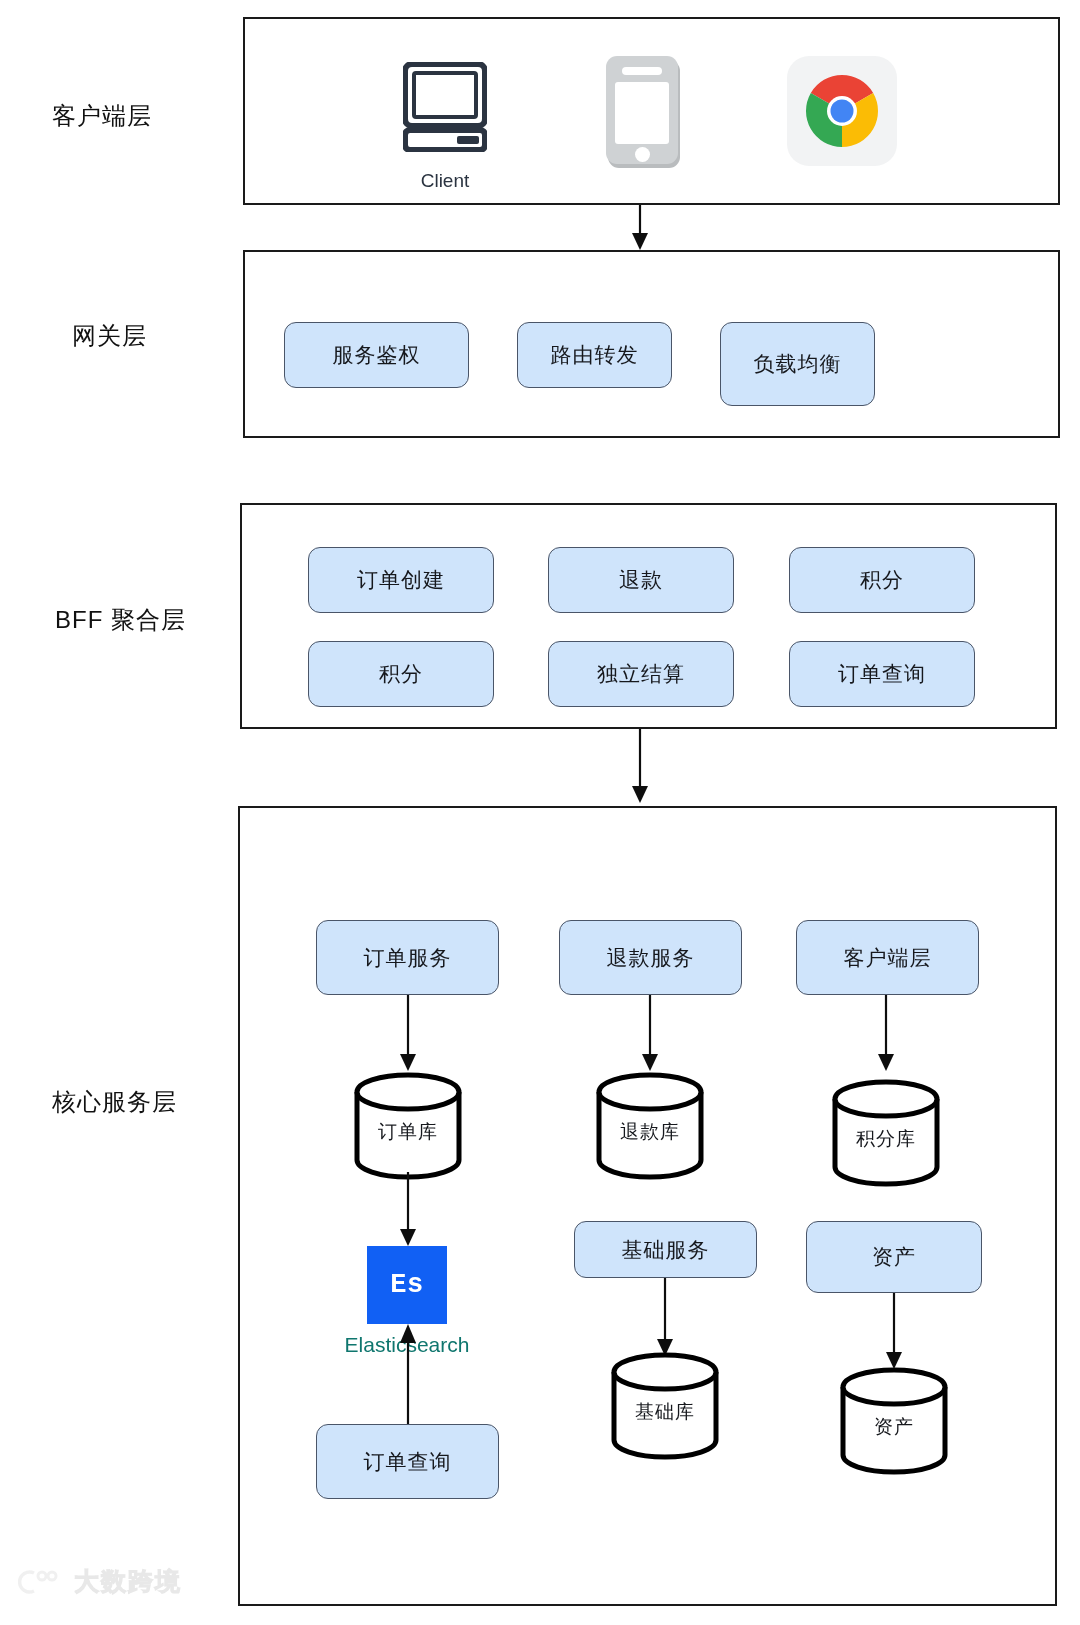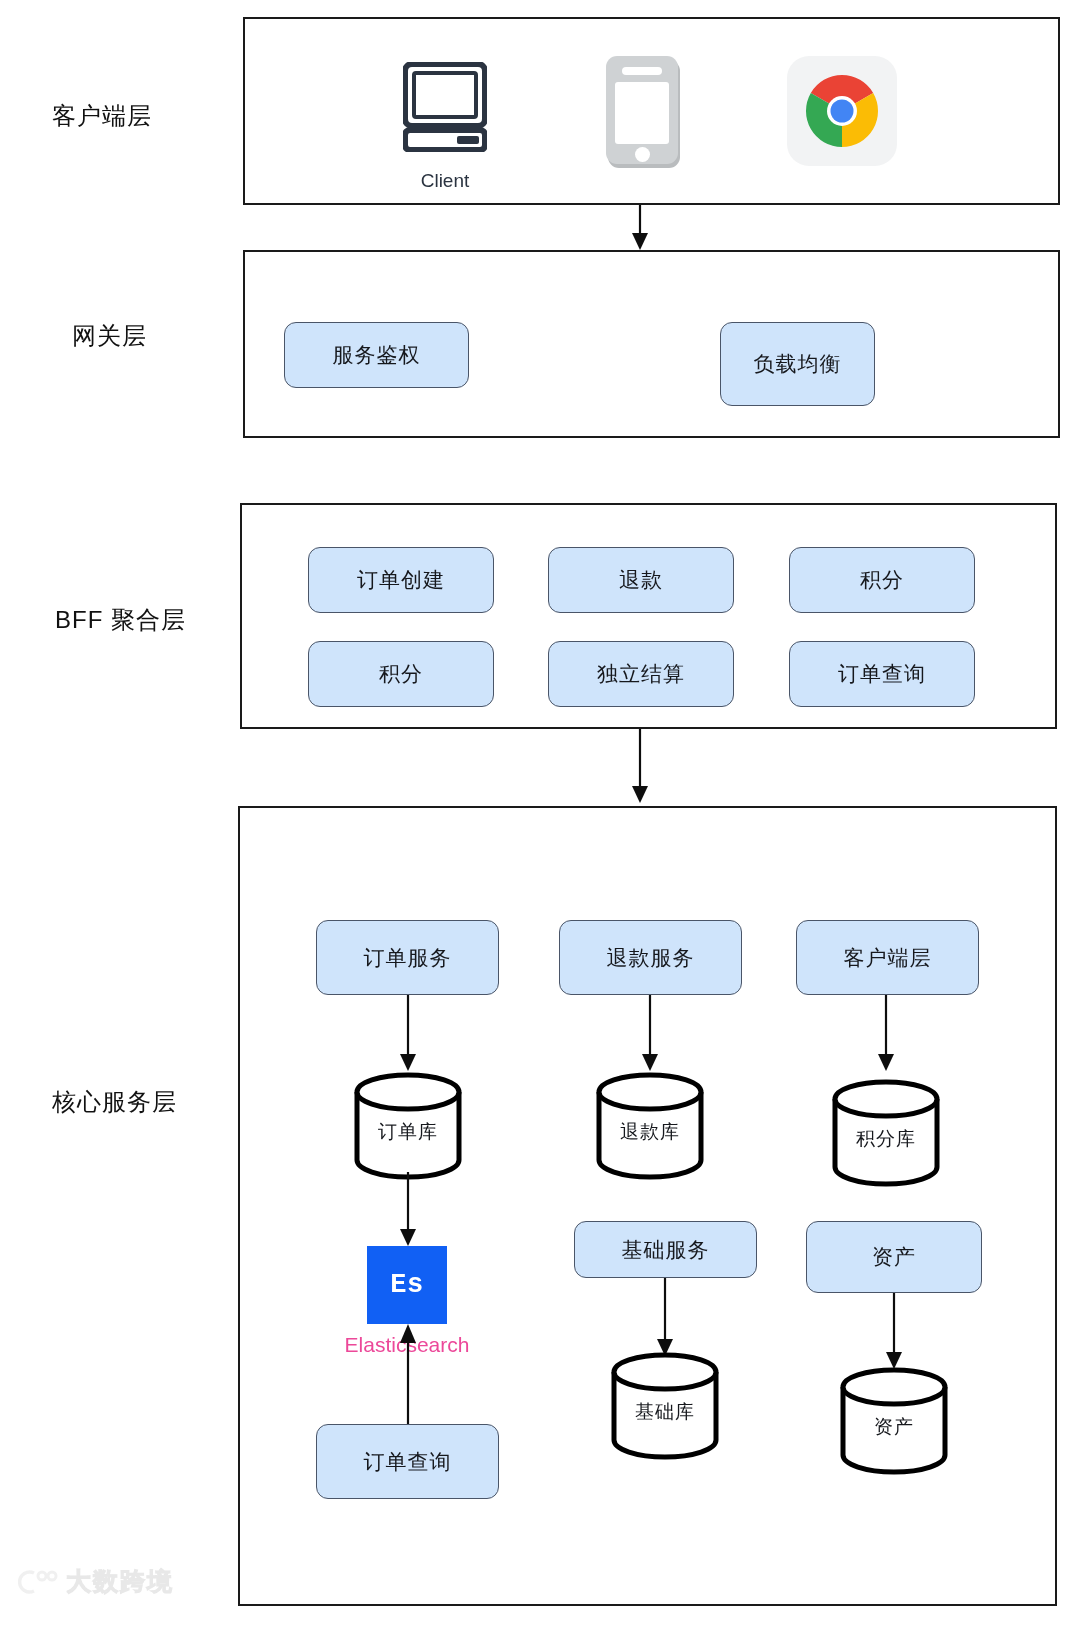--- a/index.html
+++ b/index.html
@@ -65,21 +65,21 @@
   .es-box{
     position:absolute;
     background:#1160f4;
     display:flex;align-items:center;justify-content:center;
     font-size:27px;font-weight:bold;color:#ffffff;
     letter-spacing:0.5px;
     font-family:Liberation Mono, monospace;
   }
   .es-caption{
     position:absolute;text-align:center;
-    font-size:21px;color:#ec4899;white-space:nowrap;
+    font-size:21px;color:#0f766e;white-space:nowrap;
   }
 
   
   .icon-wrap{position:absolute;}
   .client-caption{
     position:absolute;text-align:center;width:160px;
     font-size:19px;color:#2b3441;white-space:nowrap;
   }
   .phone-body{
     position:absolute;width:72px;height:108px;border-radius:11px;
@@ -99,21 +99,21 @@
     position:absolute;background:#ffffff;border-radius:50%;
   }
   .chrome-tile{
     position:absolute;width:110px;height:110px;border-radius:22px;
     background:#f2f3f4;
   }
 
   
   .watermark{
     position:absolute;
-    display:flex;align-items:center;gap:4px;
+    display:flex;align-items:center;gap:12px;
     opacity:0.85;
   }
   .wm-text{
     font-size:25px;font-weight:bold;color:#f0f0f0;
     letter-spacing:2px;white-space:nowrap;
     -webkit-text-stroke:1px #e4e4e4;
   }
 </style>
 </head>
 <body>
@@ -161,20 +161,23 @@
   <svg class="conn" style="left:620px;top:205px;width:40px;height:48px;">
     <line x1="20" y1="0" x2="20" y2="32"></line>
     <polygon points="20,45 12,28 28,28"></polygon>
   </svg>
 
   <div class="layer-box" style="left:243px;top:250px;width:817px;height:188px;"></div>
 
   <div class="node" style="left:284px;top:322px;width:185px;height:66px;">
     <span>服务鉴权</span>
   </div>
+  <div class="node" style="left:517px;top:322px;width:155px;height:66px;">
+    <span>路由转发</span>
+  </div>
   <div class="node" style="left:720px;top:322px;width:155px;height:84px;">
     <span>负载均衡</span>
   </div>
 
   <div class="layer-box" style="left:240px;top:503px;width:817px;height:226px;"></div>
 
   <div class="node" style="left:308px;top:547px;width:186px;height:66px;">
     <span>订单创建</span>
   </div>
   <div class="node" style="left:548px;top:547px;width:186px;height:66px;">

